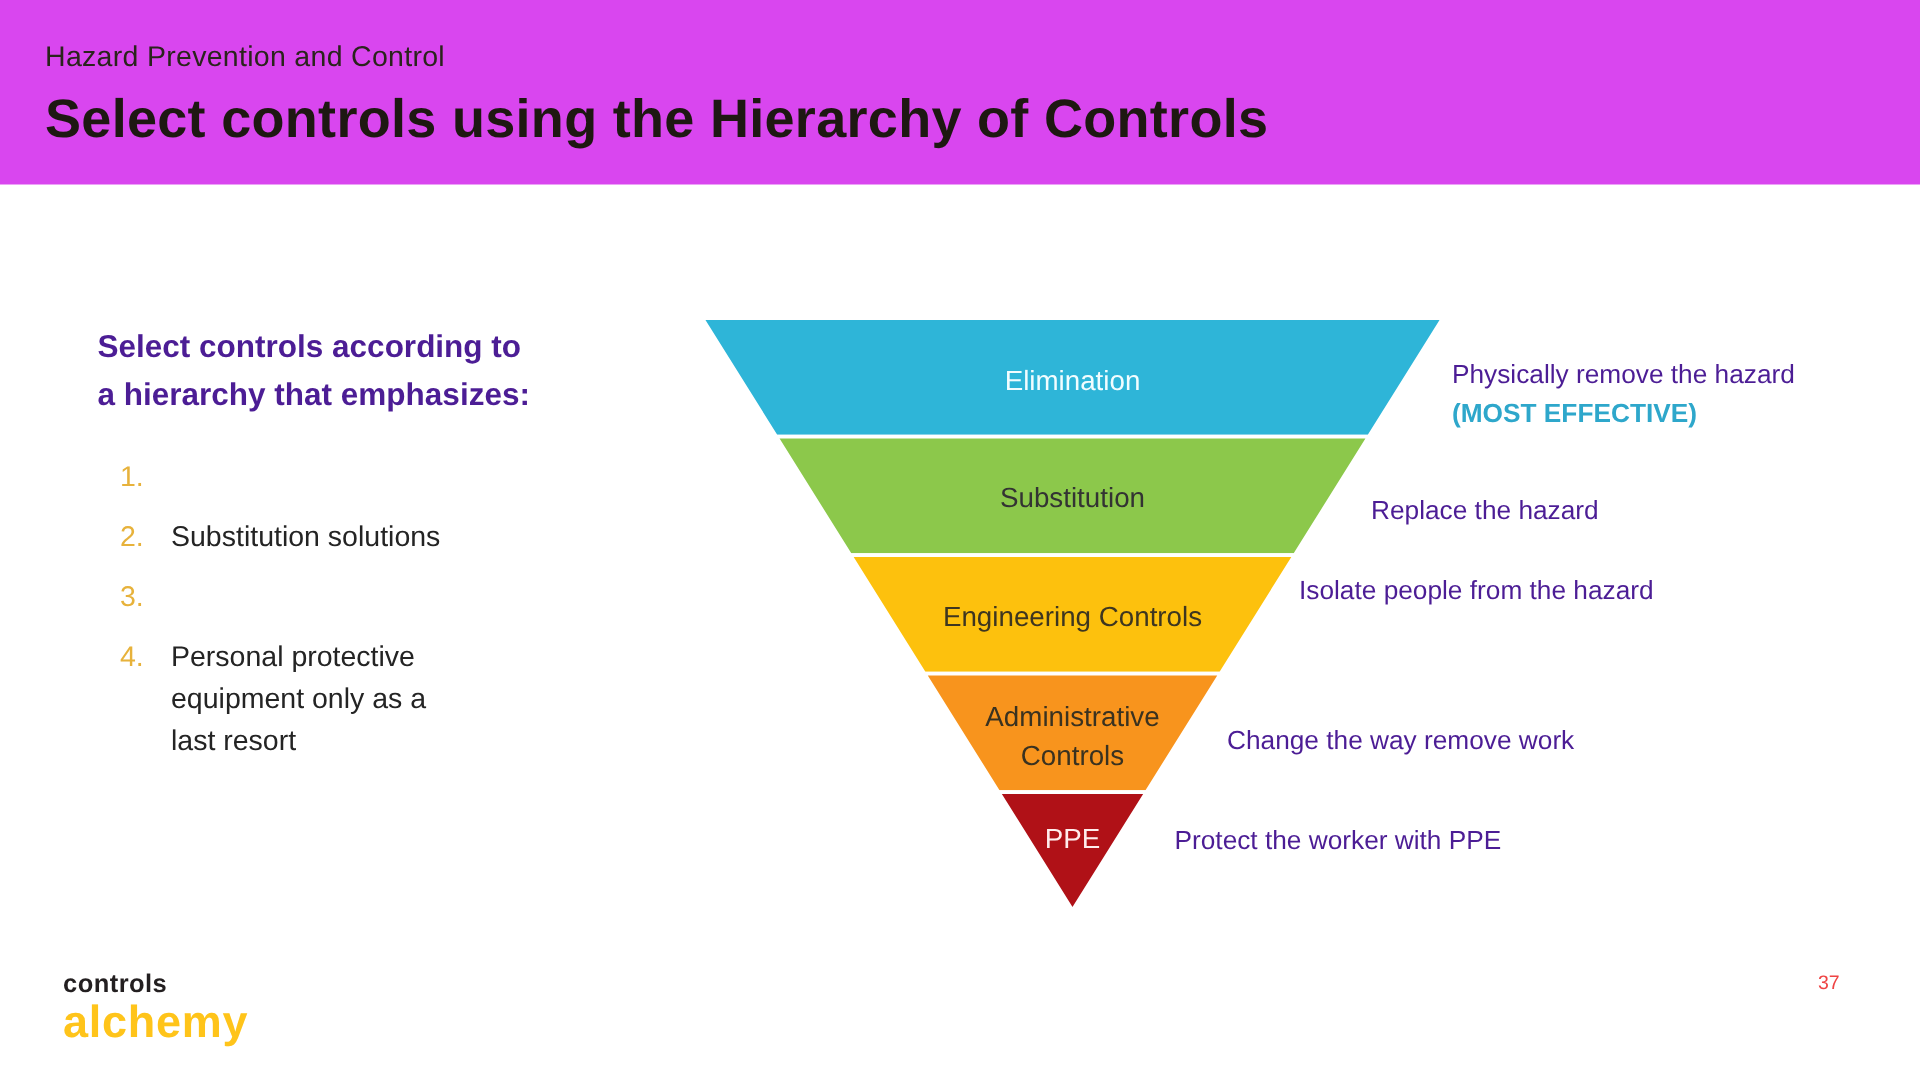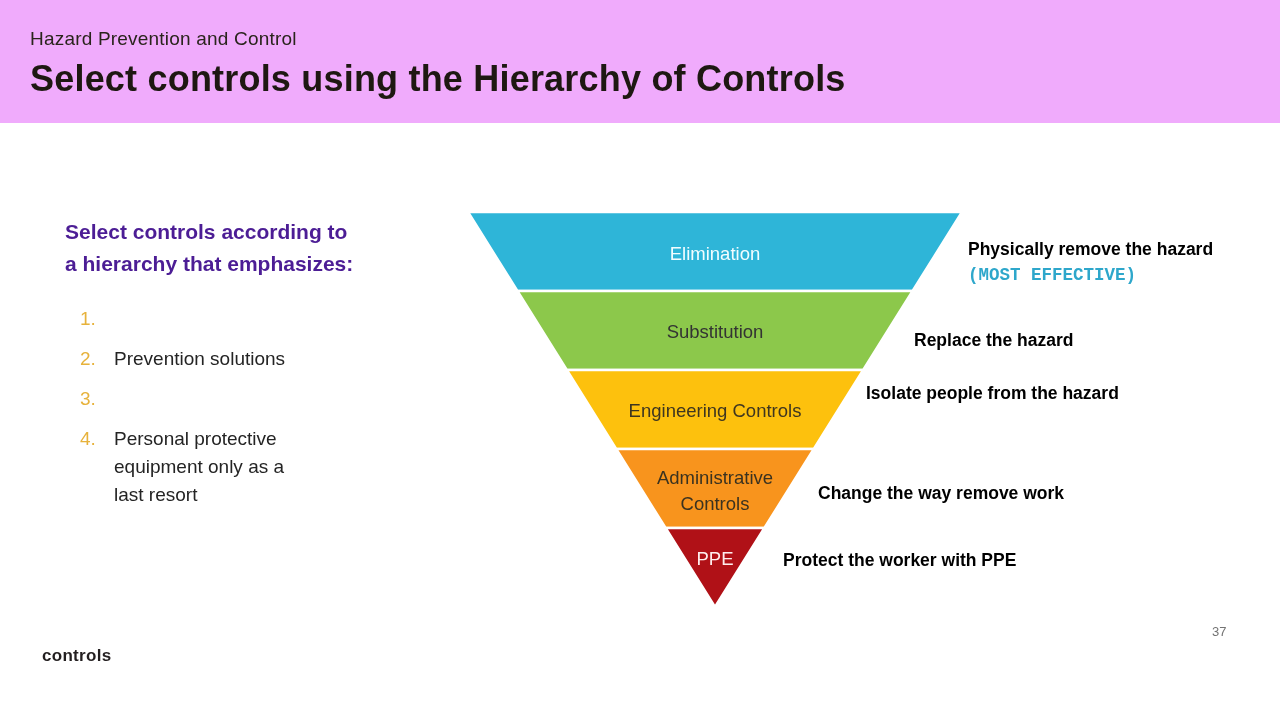--- a/index.html
+++ b/index.html
@@ -41,57 +41,57 @@
     width: 34px; flex: 0 0 34px; font-weight: 400;
   }
   .hier-txt { white-space: pre-line; }
 
   
   #funnel { position: absolute; top: 0; left: 0; pointer-events: none; }
   #funnel text { font-family: "Liberation Sans", sans-serif; }
 
   
   .ann { position: absolute; white-space: nowrap; }
-  .ann-text { font-size: 17.5px; line-height: 26px; color: #000000; font-weight: bold; }
-  .ann-note { font-size: 17.5px; line-height: 26px; font-weight: 700; font-family: Liberation Mono, monospace; }
+  .ann-text { font-size: 17.5px; line-height: 26px; color: #4c1d95; }
+  .ann-note { font-size: 17.5px; line-height: 26px; font-weight: 700; }
 
   
   .logo { position: absolute; left: 42px; top: 646px; }
   .logo-top {
     font-size: 17px; font-weight: 700; color: #231F20; letter-spacing: 0.3px;
   }
   .logo-bottom {
     font-size: 30px; font-weight: 700; color: #FFC41A;
     letter-spacing: 0.5px; margin-top: -1px;
   }
   .page-number {
-    position: absolute; left: 1212px; top: 624px;
-    font-size: 13px; color: #737373;
+    position: absolute; left: 1212px; top: 647px;
+    font-size: 13px; color: #ef4444;
   }
 </style>
 </head>
 <body>
 
 <div class="slide">
 
-  <header class="header" id="header-band" style="background: #f0abfc;">
+  <header class="header" id="header-band" style="background: #d946ef;">
     <div class="eyebrow">Hazard Prevention and Control</div>
     <div class="title">Select controls using the Hierarchy of Controls</div>
   </header>
 
   <section>
     <h2 class="left-heading">Select controls according to
 a hierarchy that emphasizes:</h2>
     <ol class="hier-list" id="hier-list">
         <li>
           <span class="hier-num" style="color: rgb(231, 178, 59);">1.</span>
         </li>
         <li>
           <span class="hier-num" style="color: rgb(231, 178, 59);">2.</span>
-          <span class="hier-txt">Prevention solutions</span>
+          <span class="hier-txt">Substitution solutions</span>
         </li>
         <li>
           <span class="hier-num" style="color: rgb(231, 178, 59);">3.</span>
         </li>
         <li>
           <span class="hier-num" style="color: rgb(231, 178, 59);">4.</span>
           <span class="hier-txt">Personal protective
 equipment only as a
 last resort</span>
         </li>
@@ -125,17 +125,18 @@
       <div class="ann" style="left: 818px; top: 480px;">
         <div class="ann-text">Change the way remove work</div>
       </div>
       <div class="ann" style="left: 783px; top: 547px;">
         <div class="ann-text">Protect the worker with PPE</div>
       </div>
     </div>
 
   <div class="logo">
     <div class="logo-top">controls</div>
+    <div class="logo-bottom" id="logo-alchemy" style="color: rgb(255, 196, 26);">alchemy</div>
   </div>
 
   <div class="page-number">37</div>
 
 </div>
 
 </body></html>

